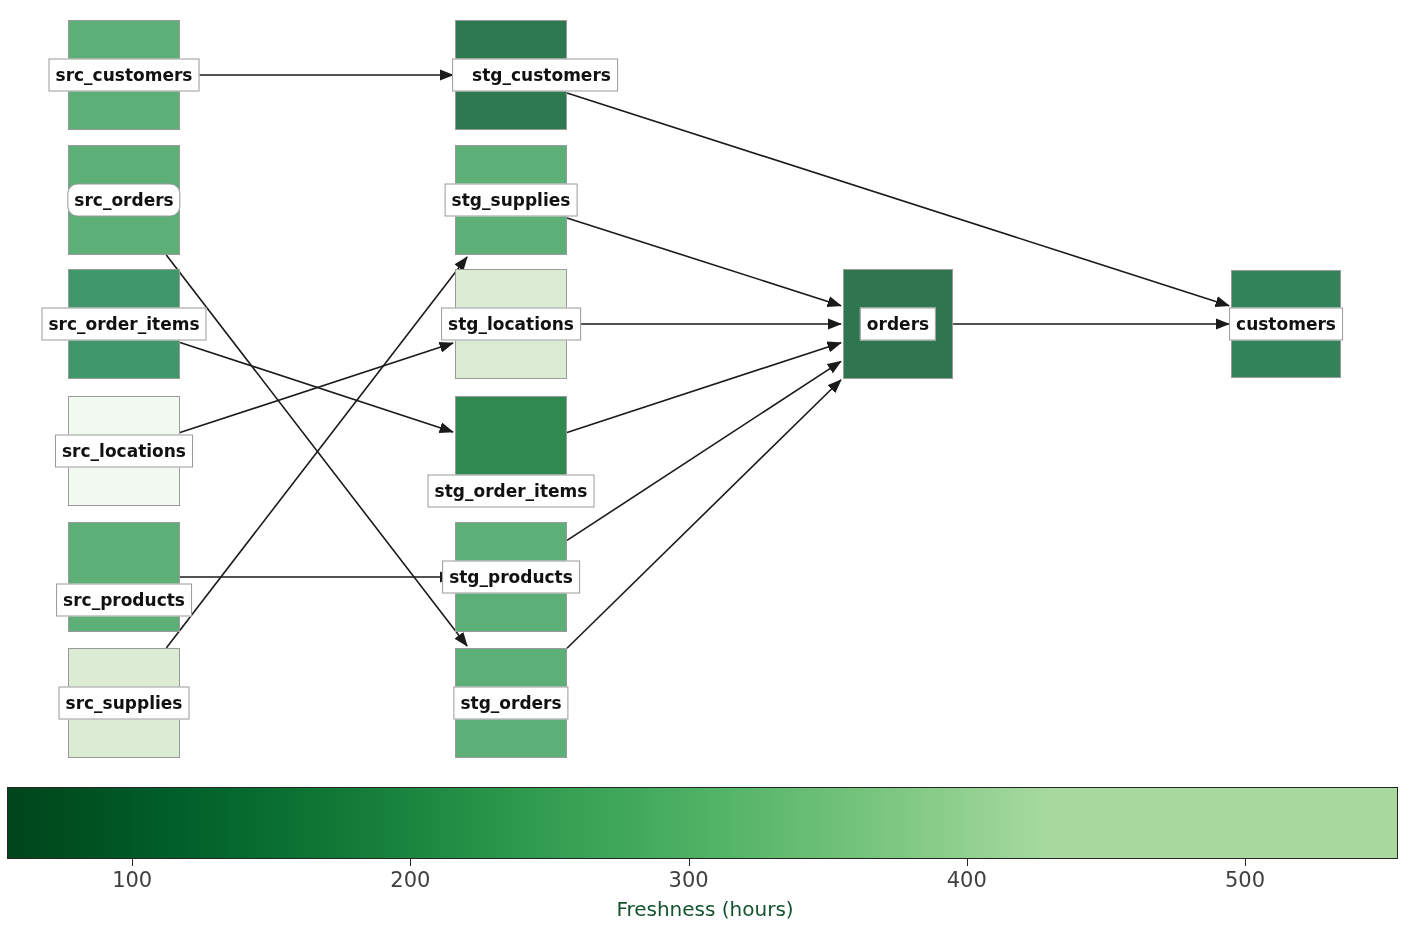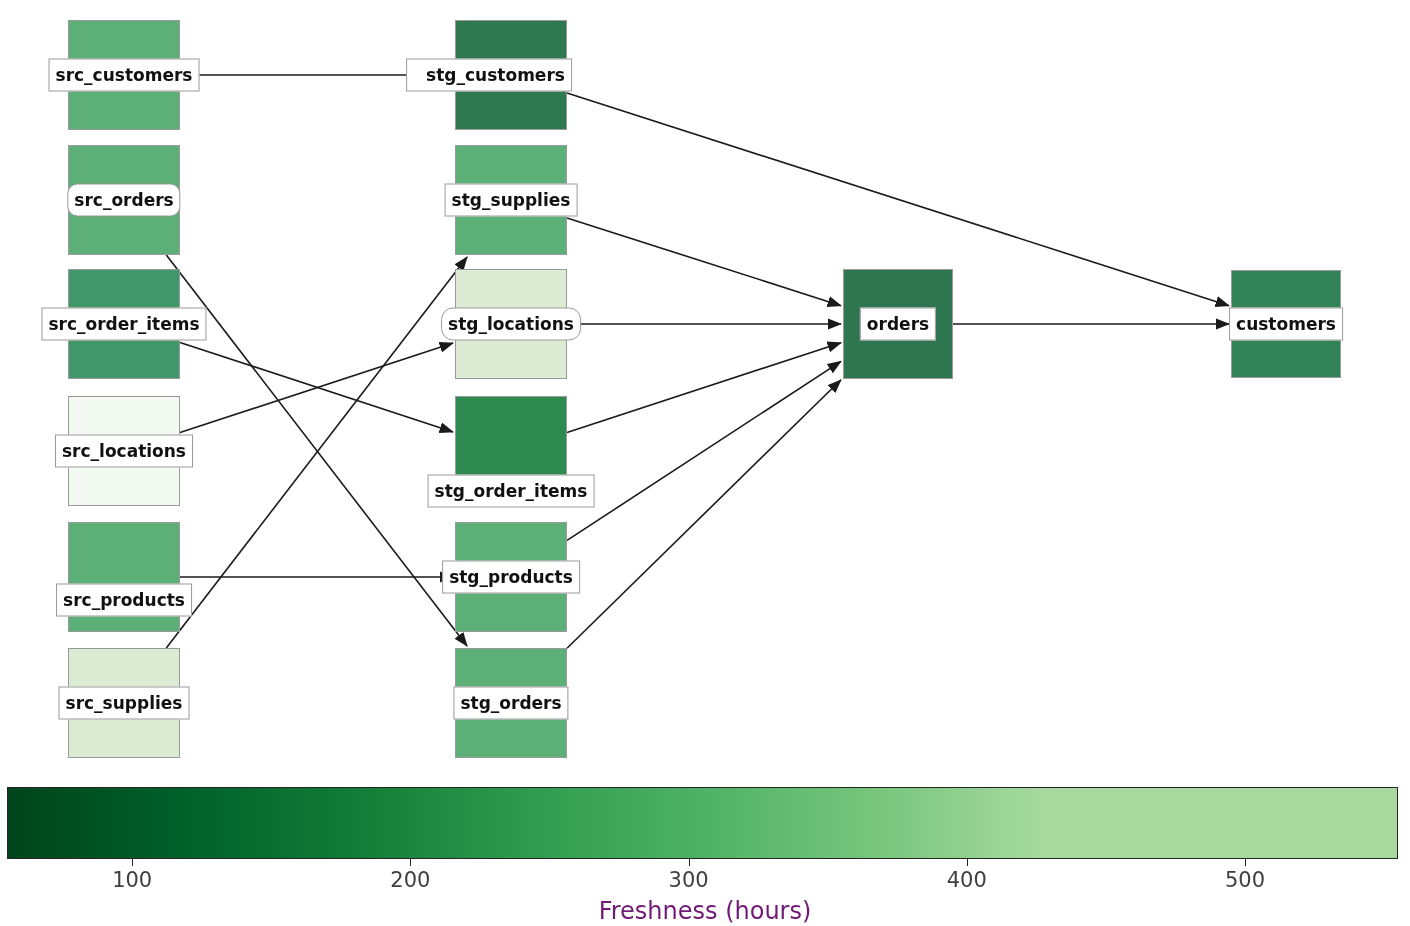--- a/index.html
+++ b/index.html
@@ -69,22 +69,22 @@
     transform: translateX(-50%);
     font-size: 21px;
     color: #404040;
     font-family: "DejaVu Sans", sans-serif;
   }
   #cb-axis-label {
     position: absolute;
     top: 897px;
     left: 705px;
     transform: translateX(-50%);
-    font-size: 24px;
-    color: #701a75;
+    font-size: 20px;
+    color: #14532d;
     white-space: nowrap;
     font-family: "DejaVu Sans", sans-serif;
   }
 </style>
 </head>
 <body>
 
 <div id="stage">
 
   <svg id="graph-svg" viewBox="0 0 1410 926" xmlns="http://www.w3.org/2000/svg">
@@ -129,25 +129,25 @@
       <div class="node-label" style="left: 124px; top: 200px; border-radius: 10px;">src_orders</div>
       <div class="node-rect" style="left: 68px; top: 269px; width: 112px; height: 110px; background: rgb(64, 151, 106);"></div>
       <div class="node-label" style="left: 124px; top: 324px;">src_order_items</div>
       <div class="node-rect" style="left: 68px; top: 396px; width: 112px; height: 110px; background: rgb(243, 250, 241);"></div>
       <div class="node-label" style="left: 124px; top: 451px;">src_locations</div>
       <div class="node-rect" style="left: 68px; top: 522px; width: 112px; height: 110px; background: rgb(92, 175, 119);"></div>
       <div class="node-label" style="left: 124px; top: 600px;">src_products</div>
       <div class="node-rect" style="left: 68px; top: 648px; width: 112px; height: 110px; background: rgb(220, 236, 212);"></div>
       <div class="node-label" style="left: 124px; top: 703px;">src_supplies</div>
       <div class="node-rect" style="left: 455px; top: 20px; width: 112px; height: 110px; background: rgb(47, 121, 80);"></div>
-      <div class="node-label" style="left: 489px; top: 75px; padding-left: 19px;">stg_customers</div>
+      <div class="node-label" style="left: 535px; top: 75px; padding-left: 19px;">stg_customers</div>
       <div class="node-rect" style="left: 455px; top: 145px; width: 112px; height: 110px; background: rgb(92, 175, 119);"></div>
       <div class="node-label" style="left: 511px; top: 200px;">stg_supplies</div>
       <div class="node-rect" style="left: 455px; top: 269px; width: 112px; height: 110px; background: rgb(220, 236, 212);"></div>
-      <div class="node-label" style="left: 511px; top: 324px; border-radius: 12px;">stg_locations</div>
+      <div class="node-label" style="left: 511px; top: 324px;">stg_locations</div>
       <div class="node-rect" style="left: 455px; top: 396px; width: 112px; height: 110px; background: rgb(47, 138, 82);"></div>
       <div class="node-label" style="left: 511px; top: 451px; margin-top: 40px;">stg_order_items</div>
       <div class="node-rect" style="left: 455px; top: 522px; width: 112px; height: 110px; background: rgb(92, 175, 119);"></div>
       <div class="node-label" style="left: 511px; top: 577px;">stg_products</div>
       <div class="node-rect" style="left: 455px; top: 648px; width: 112px; height: 110px; background: rgb(92, 175, 119);"></div>
       <div class="node-label" style="left: 511px; top: 703px;">stg_orders</div>
       <div class="node-rect" style="left: 843px; top: 269px; width: 110px; height: 110px; background: rgb(46, 117, 80);"></div>
       <div class="node-label" style="left: 898px; top: 324px;">orders</div>
       <div class="node-rect" style="left: 1231px; top: 270px; width: 110px; height: 108px; background: rgb(50, 132, 88);"></div>
       <div class="node-label" style="left: 1286px; top: 324px;">customers</div>

